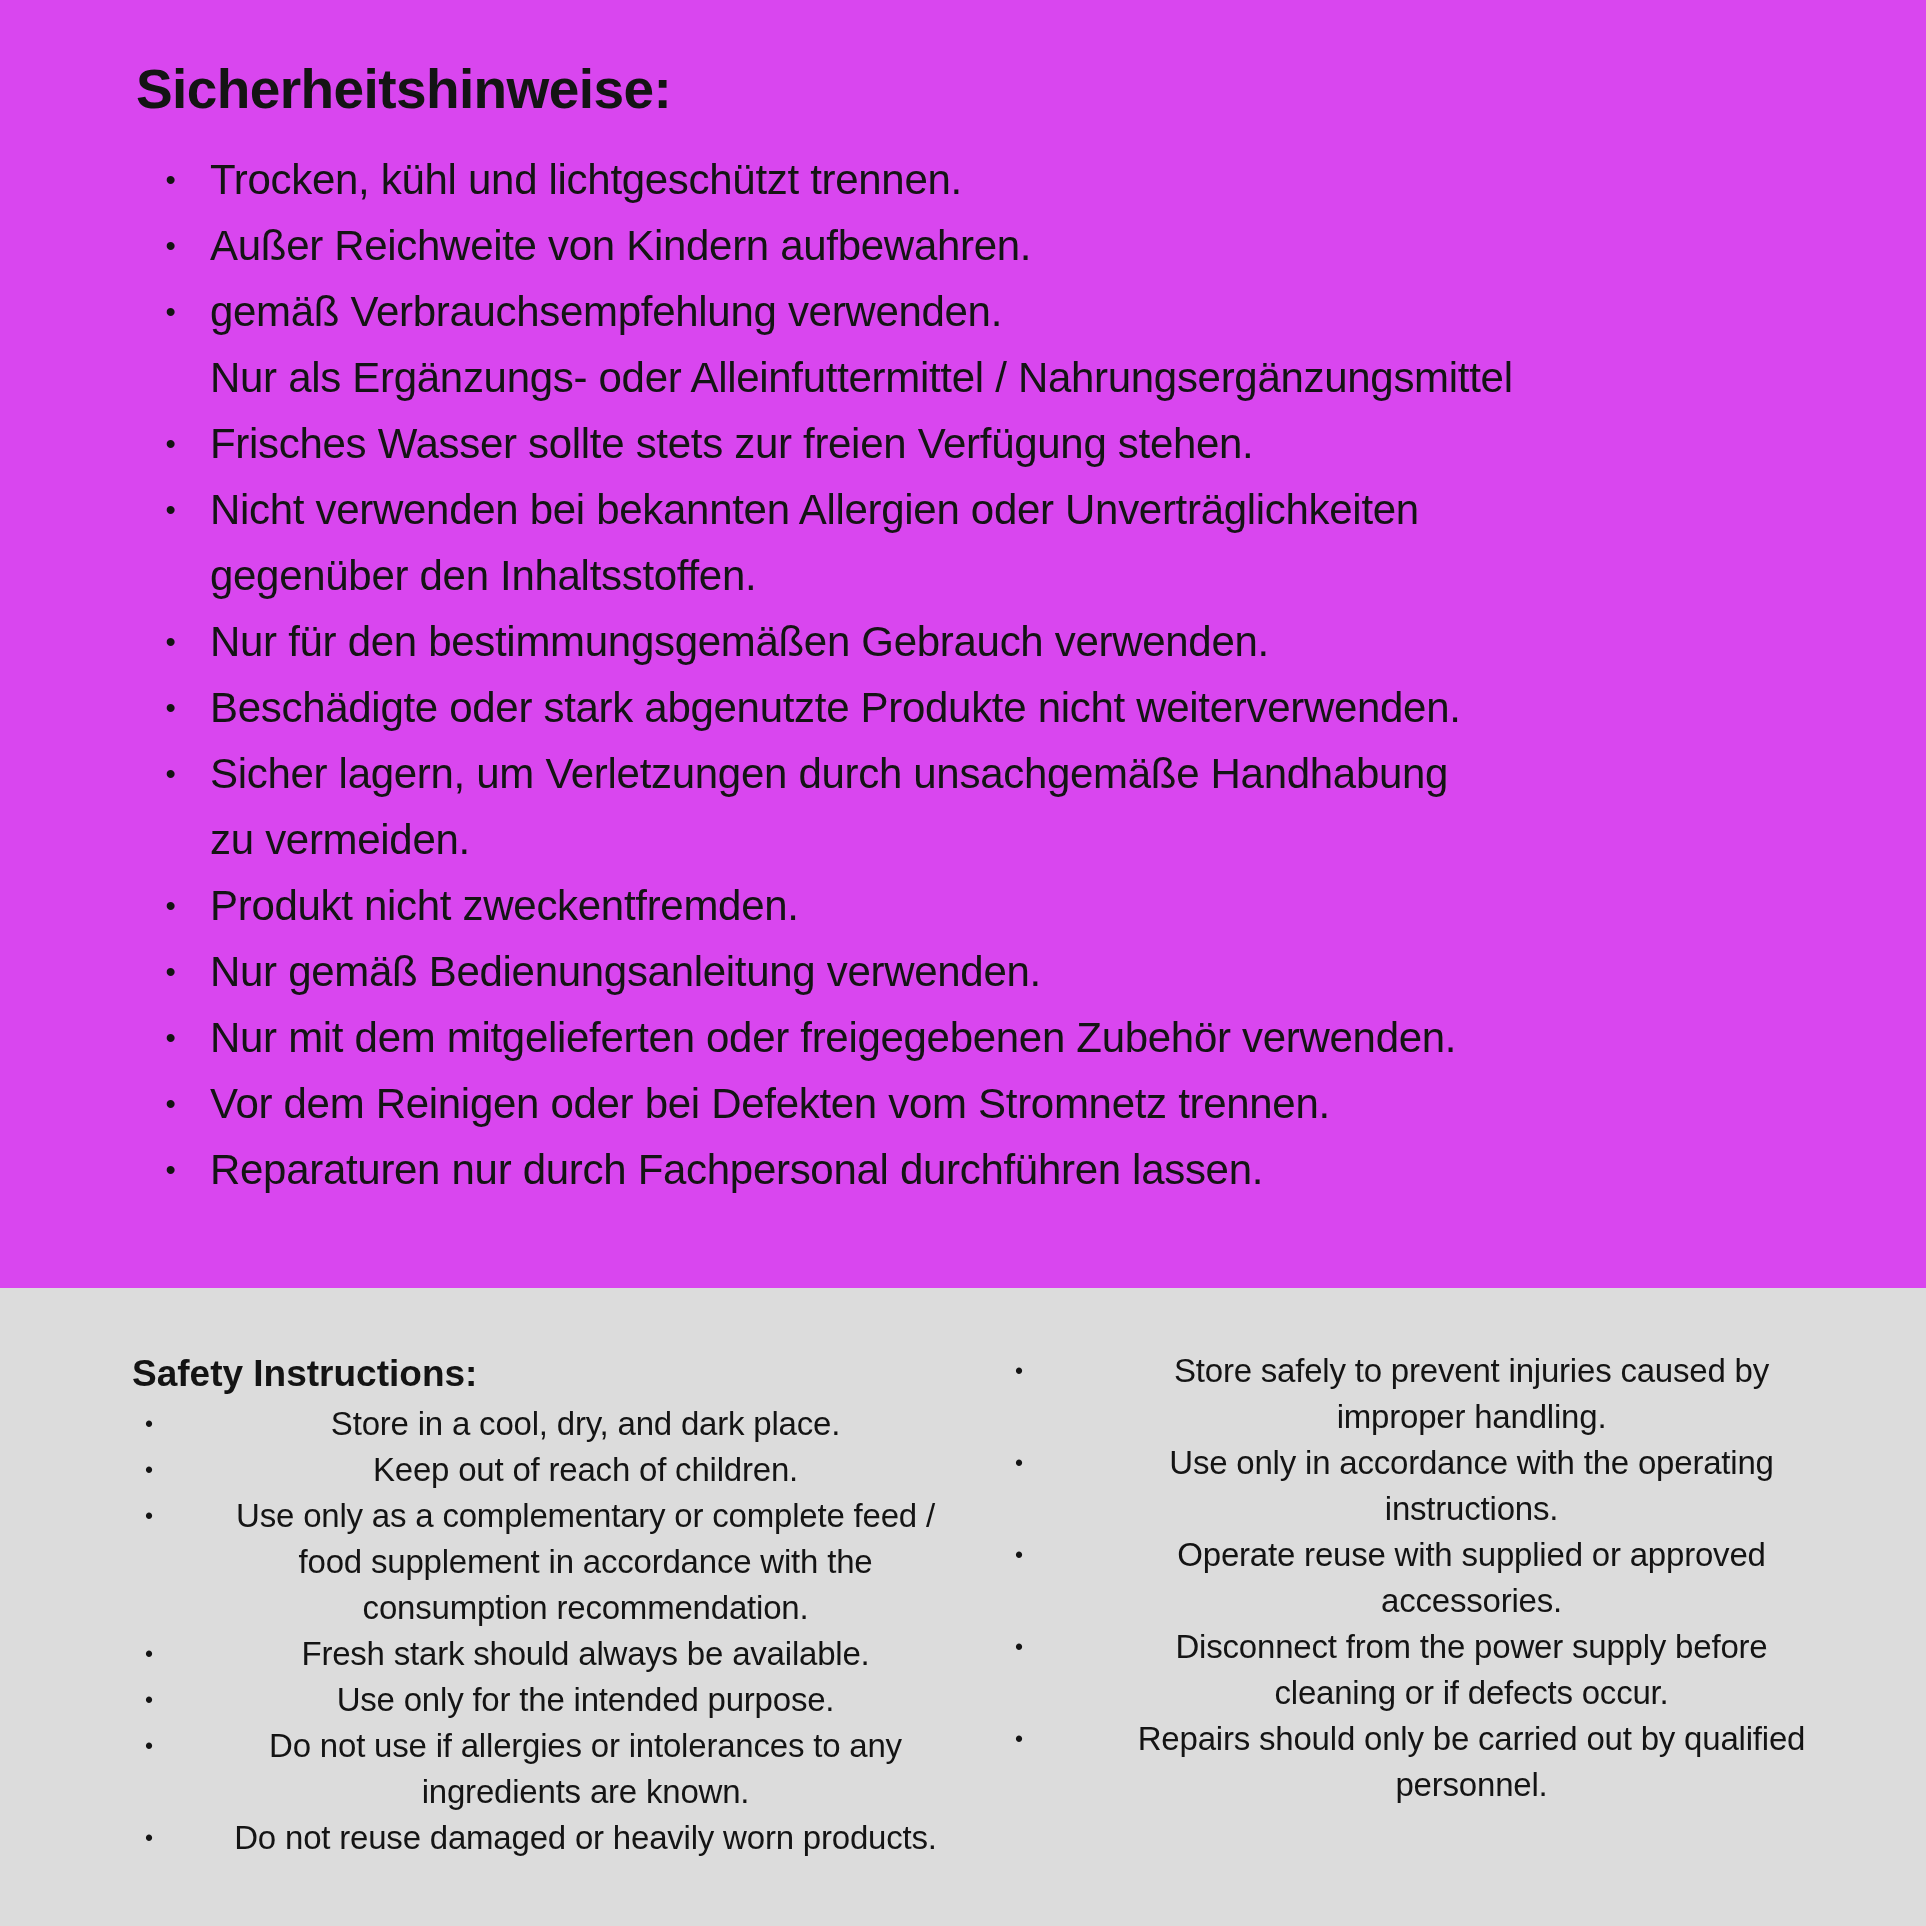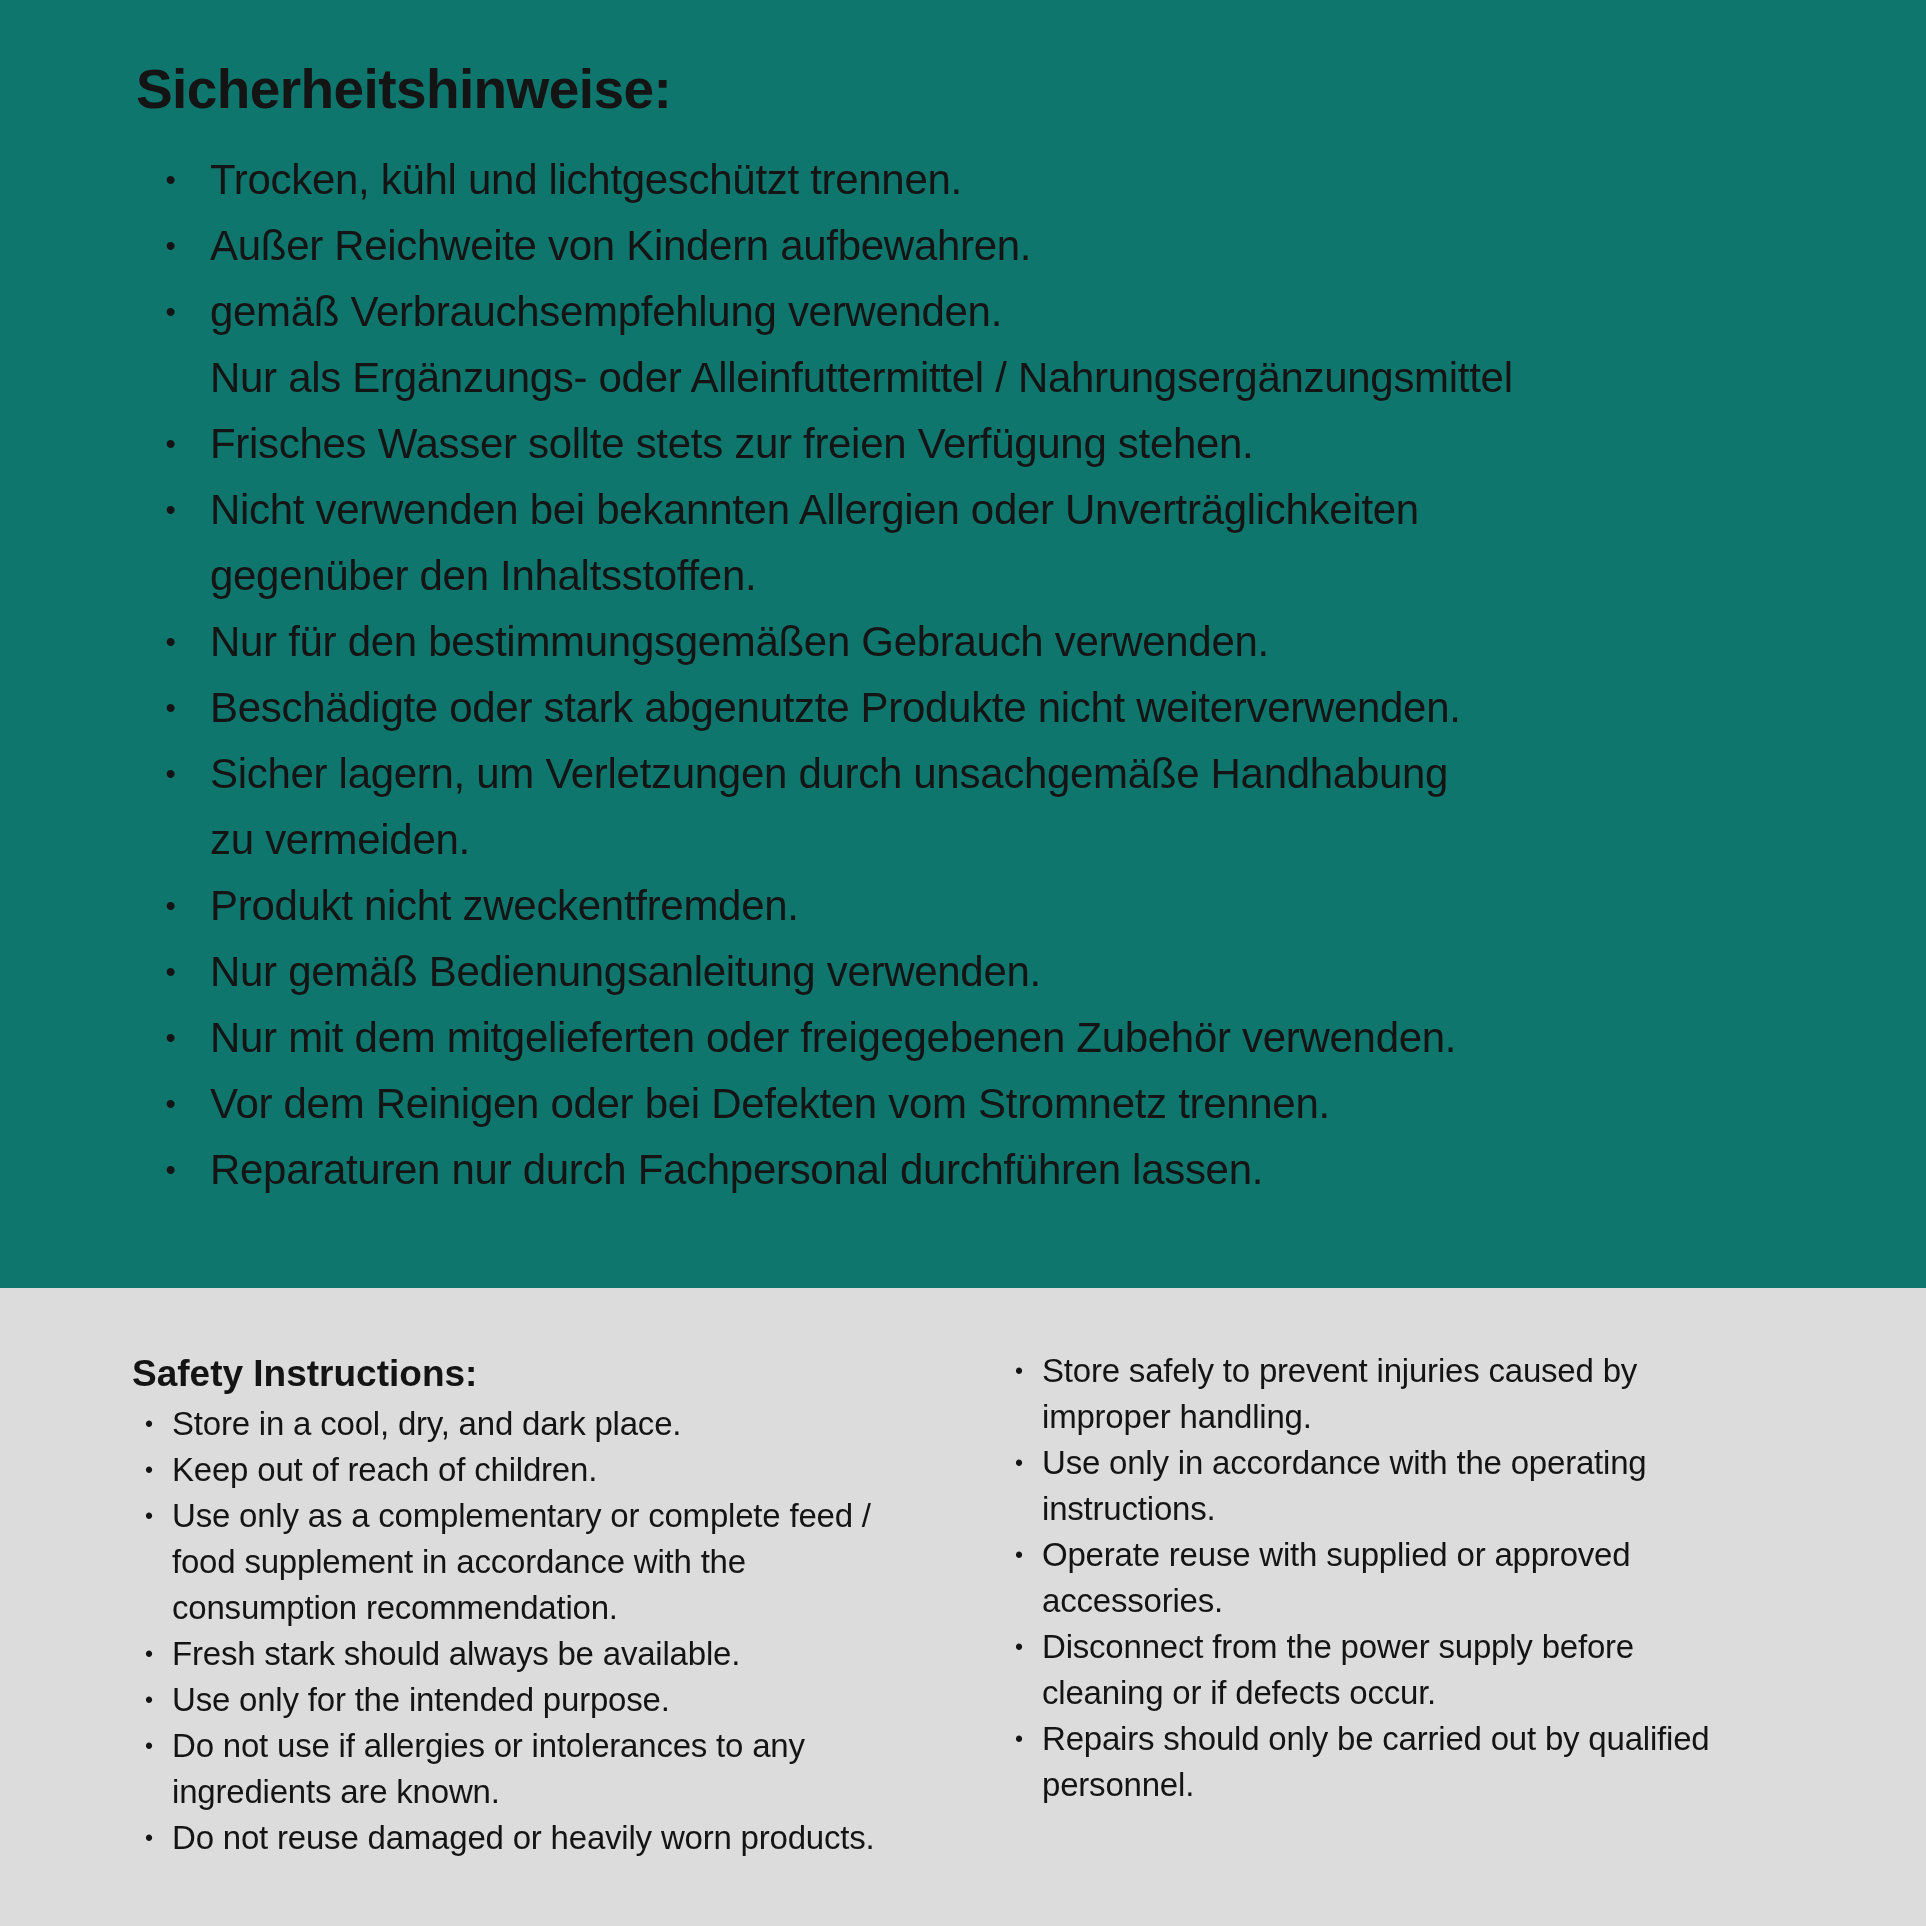--- a/index.html
+++ b/index.html
@@ -61,20 +61,21 @@
     left: 132px;
     top: 1353px;
     font-size: 37px;
     font-weight: 700;
     line-height: 41px;
     white-space: nowrap;
   }
   .e-list {
     position: absolute;
     list-style: none;
+    text-align: center;
   }
   .e-list li {
     position: relative;
     padding-left: 40px;
     font-size: 33px;
     line-height: 46px;
     letter-spacing: -0.2px;
   }
   .e-list li::before {
     content: "\2022";
@@ -84,21 +85,21 @@
     font-size: 23px;
     line-height: 46px;
   }
   .e-list-left  { left: 132px;  top: 1401px; width: 867px; }
   .e-list-right { left: 1002px; top: 1348px; width: 899px; }
   .line { white-space: nowrap; }
 </style>
 </head>
 <body>
 
-<div class="page" style="background: #0f766e; color: rgb(20, 20, 20);">
+<div class="page" style="background: #d946ef; color: rgb(20, 20, 20);">
 
   <div class="german-heading">Sicherheitshinweise:</div>
 
   <ul class="german-list">
       <li>
         <div class="line">Trocken, kühl und lichtgeschützt trennen.</div>
       </li>
       <li>
         <div class="line">Außer Reichweite von Kindern aufbewahren.</div>
       </li>

